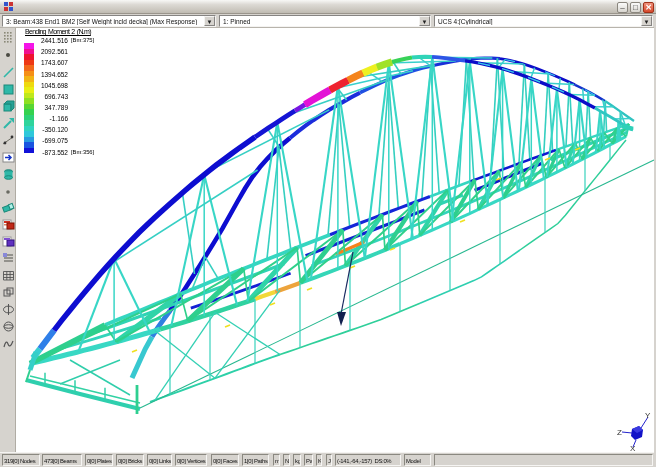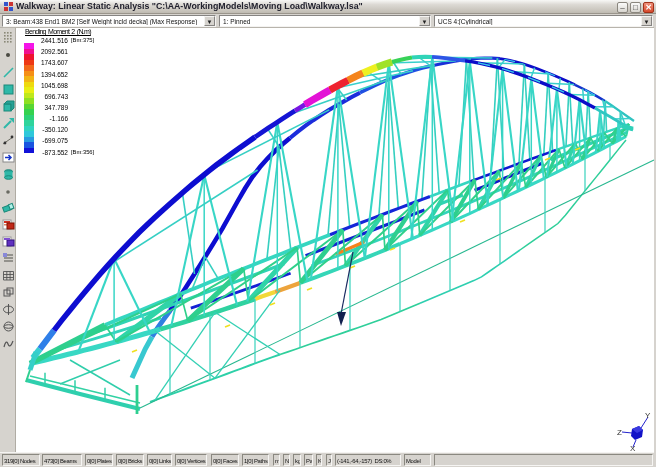--- a/index.html
+++ b/index.html
@@ -405,21 +405,20 @@
         <path d="M2 10 Q4 2 6 7 T11 4" fill="none" stroke="#555" stroke-width="1.2"></path>
       </svg></div>
   </div>
 <div class="titlebar">
   <svg width="10" height="10" style="position:absolute;left:4px;top:2px">
       <rect x="0" y="0" width="4" height="4" fill="#3355cc"></rect>
       <rect x="5" y="0" width="4" height="4" fill="#cc3333"></rect>
       <rect x="0" y="5" width="4" height="4" fill="#cc3333"></rect>
       <rect x="5" y="5" width="4" height="4" fill="#3355cc"></rect>
     </svg>
-  <div class="title">Walkway: Linear Static Analysis "C:\AA-WorkingModels\Moving Load\Walkway.lsa"</div>
   <div class="tbtn" style="left:617px">–</div>
   <div class="tbtn" style="left:630px">□</div>
   <div class="tbtn" style="left:643px;background:linear-gradient(to bottom,#f0927c,#d6492c);border-color:#a03018;color:#fff;font-weight:bold">✕</div>
 </div>
 <div class="toolrow">
   <div class="combo" style="left:2px;width:214px">
       <span class="tx">3: Beam:438 End1 BM2 [Self Weight incld decka] (Max Response)</span>
       <span class="ar">▼</span>
     </div>
   <div class="combo" style="left:219px;width:212px">

